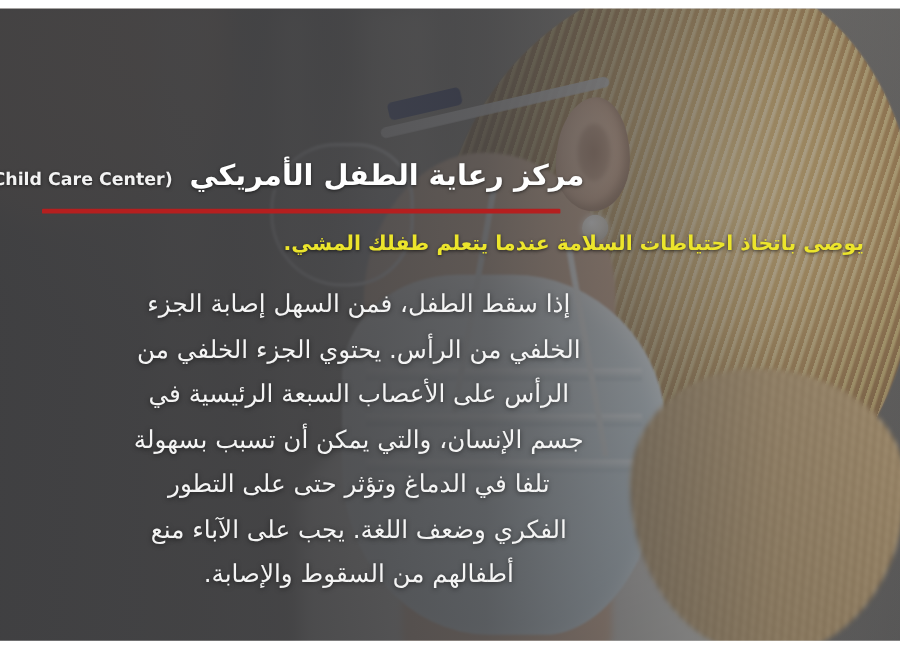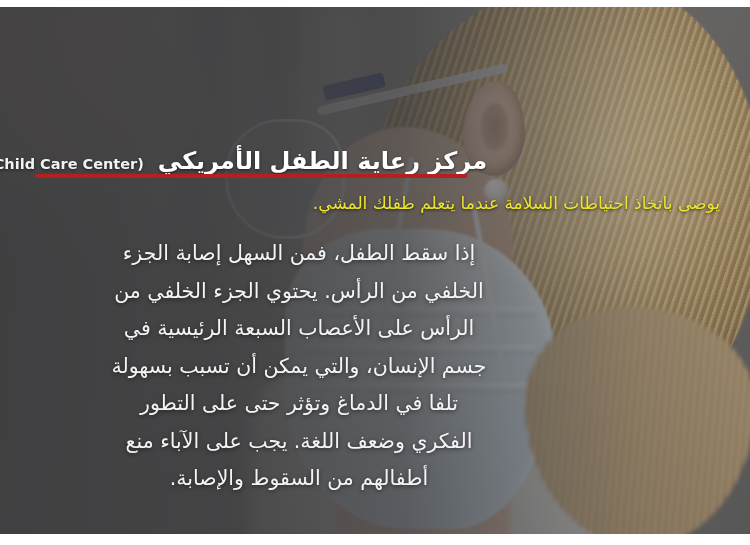--- a/index.html
+++ b/index.html
@@ -190,21 +190,20 @@
     align-items:baseline;
     gap:14px;
     white-space:nowrap;
   }
   .brand-ar{
     color:#ffffff;
     font-size:24px;
     font-weight:bold;
     letter-spacing:.2px;
     text-shadow:0 1px 3px rgba(0,0,0,.6);
-    margin-top:15px;
   }
   .brand-en{
     direction:ltr;
     color:#f2f2f2;
     font-size:14.5px;
     font-weight:600;
     text-shadow:0 1px 3px rgba(0,0,0,.6);
   }
   .rule{
     position:absolute;
@@ -213,21 +212,21 @@
     background:#b51f1f;
     border-radius:1px;
   }
   .subhead{
     position:absolute;
     left:0; right:30px;
     top:186px;
     text-align:right;
     color:#ece52c;
     font-size:17px;
-    font-weight:normal;
+    font-weight:bold;
     text-shadow:0 1px 3px rgba(0,0,0,.65);
   }
   .body-copy{
     position:absolute;
     left:110px;
     top:228px;
     width:378px;
     text-align:center;
     color:#f4f4f4;
     font-size:20.5px;

